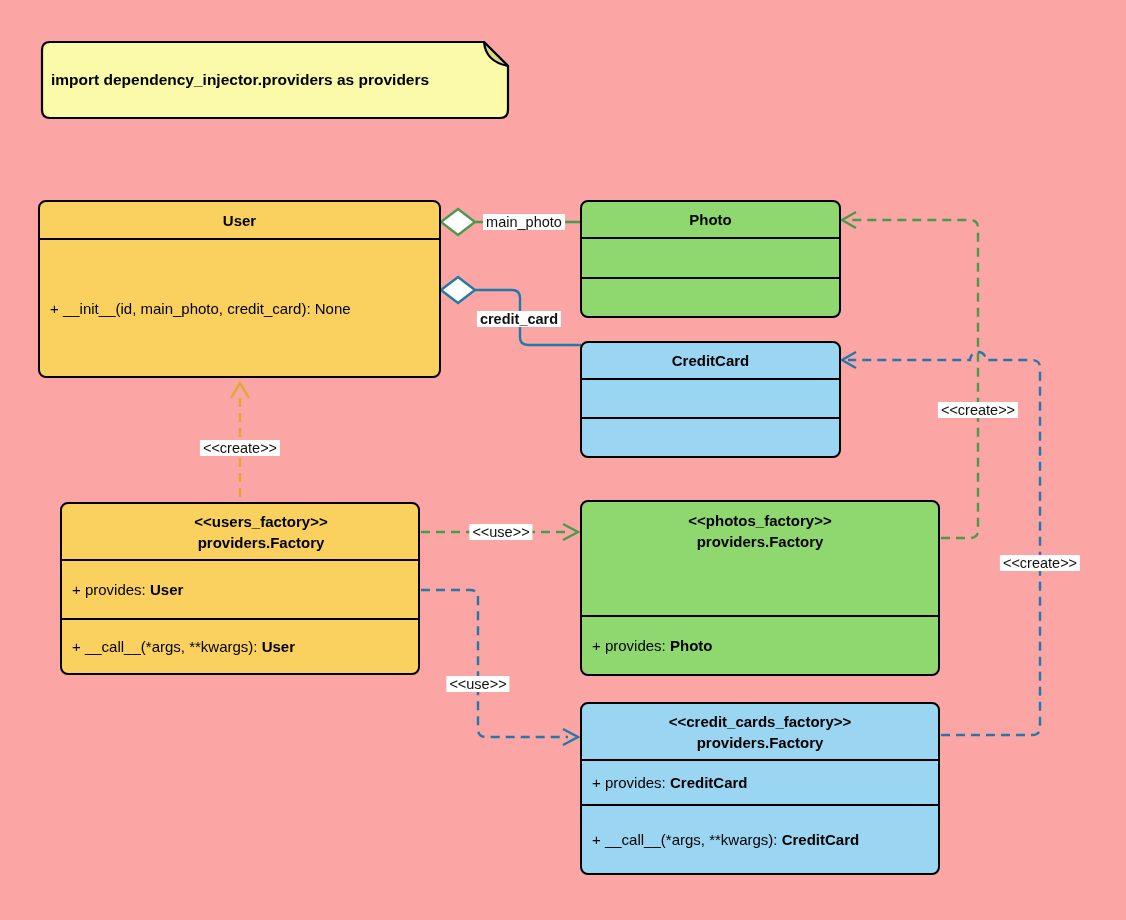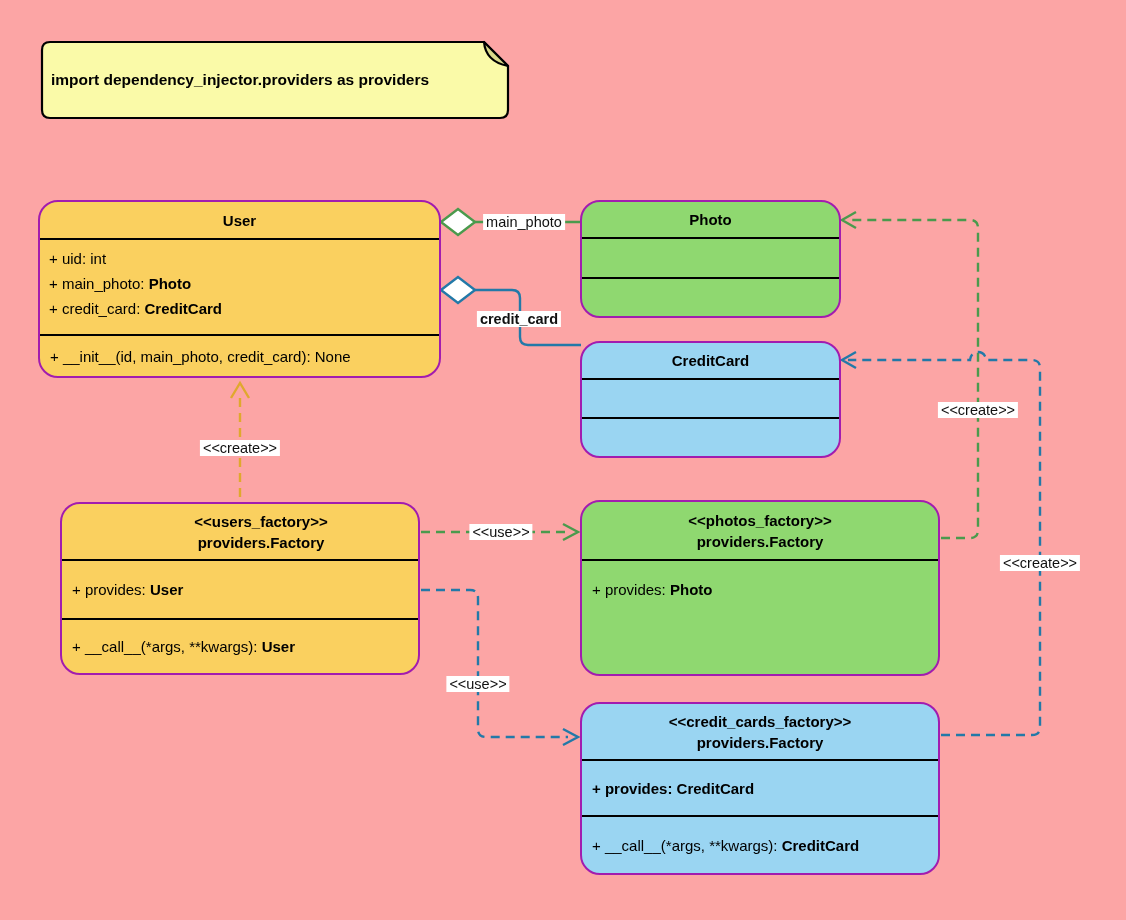--- a/index.html
+++ b/index.html
@@ -7,22 +7,22 @@
           font-family:"Liberation Sans",sans-serif;color:#000;}
   svg{display:block;}
   #edges{position:absolute;left:0;top:0;pointer-events:none;}
 
   
   .note{position:absolute;left:38px;top:38px;width:473px;height:84px;}
   .note-text{position:absolute;left:13px;top:0;height:100%;display:flex;align-items:center;
              font-weight:bold;font-size:15.5px;}
 
   
-  .cls{position:absolute;box-sizing:border-box;border:2px solid #a21caf;border-radius:20px;
-       display:flex;flex-direction:column;font-size:15px;}
+  .cls{position:absolute;box-sizing:border-box;border:2px solid #000000;border-radius:8px;
+       display:flex;flex-direction:column;font-size:15px;justify-content:space-between;}
   .cls .title{display:flex;flex-direction:column;align-items:center;justify-content:center;
               font-weight:bold;line-height:21px;}
   .cls .comp{border-top:2px solid #000;box-sizing:border-box;}
   .cls .rows{padding:6px 0 0 9px;line-height:25px;}
   .cls .single{display:flex;align-items:center;padding-left:10px;}
   .cls .flex1{flex:1;}
 
   .yellow{background:#FAD05F;}
   .green {background:#8FD870;}
   .blue  {background:#9AD5F2;}
@@ -42,21 +42,21 @@
   #users-factory{left:60px;top:502px;width:360px;height:173px;}
   #users-factory .title{height:55px;padding-left:42px;}
   #users-factory .attrs{height:59px;}
 
   #photos-factory{left:580px;top:500px;width:360px;height:176px;}
   #photos-factory .title{height:57px;}
   #photos-factory .attrs{height:59px;}
 
   #cc-factory{left:580px;top:702px;width:360px;height:173px;}
   #cc-factory .title{height:55px;}
-  #cc-factory .attrs{height:56px;font-weight:bold;}
+  #cc-factory .attrs{height:45px;}
 
   
   .edge-label{position:absolute;transform:translate(-50%,-50%);background:#fff;
               padding:0 3px;font-size:14.5px;white-space:nowrap;color:#111;}
 </style>
 </head>
 <body>
 
 <div id="canvas">
 
@@ -88,25 +88,20 @@
     <svg width="473" height="84" viewBox="0 0 473 84">
       <path d="M12,4 H446 L470,28 V72 Q470,80 462,80 H12 Q4,80 4,72 V12 Q4,4 12,4 Z" fill="#FAFAA8" stroke="#000" stroke-width="2.2"></path>
       <path d="M446,4 C447,17 455,25 470,28 L446,4 Z" fill="#D9D98A" stroke="#000" stroke-width="2.2" stroke-linejoin="round"></path>
     </svg>
     <div class="note-text">import dependency_injector.providers as providers</div>
   </div>
 
   <div id="user" class="cls yellow">
     <div class="title">
       <span>User</span>
-    </div>
-    <div class="comp rows">
-      <div><span>+ uid: int</span><b></b></div>
-      <div><span>+ main_photo: </span><b>Photo</b></div>
-      <div><span>+ credit_card: </span><b>CreditCard</b></div>
     </div>
     <div class="comp single flex1">
       <div><span>+ __init__(id, main_photo, credit_card): None</span><b></b></div>
     </div>
   </div>
 
   <div id="photo" class="cls green">
     <div class="title">
       <span>Photo</span>
     </div>

